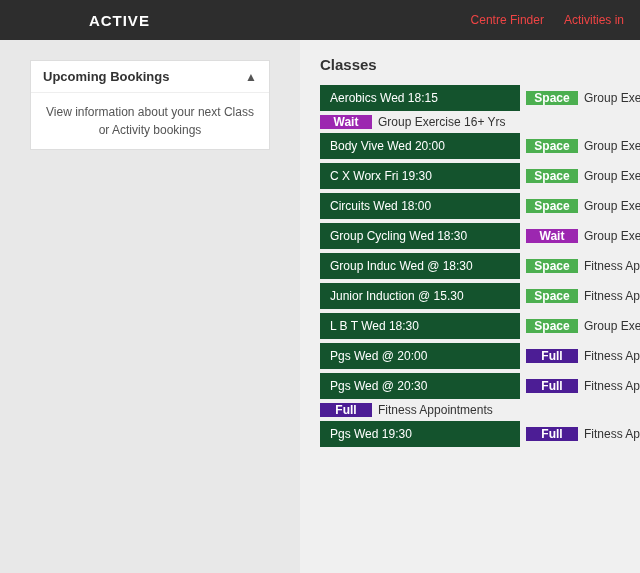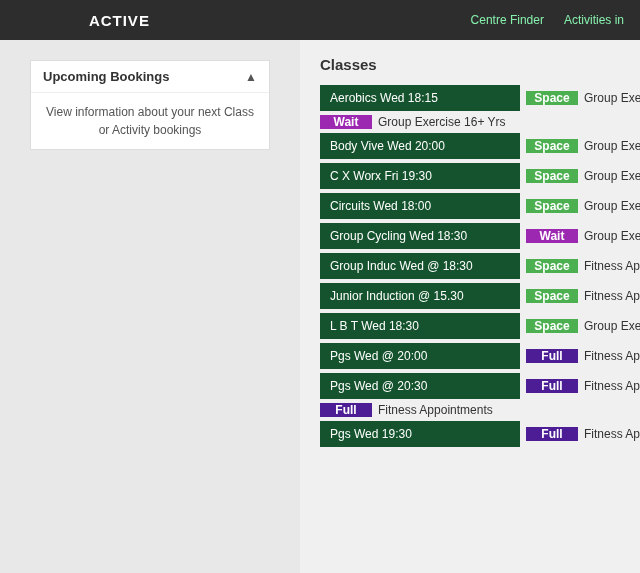--- a/index.html
+++ b/index.html
@@ -46,21 +46,21 @@
       font-weight: 700;
       text-transform: uppercase;
       letter-spacing: 1px;
     }
     .header-nav {
       display: flex;
       gap: 20px;
       align-items: center;
     }
     .header-nav span {
-      color: #86efac;
+      color: #ef4444;
       font-size: 12px;
       cursor: pointer;
     }
 
     
     .main-container {
       display: flex;
       min-height: 533px;
       background: #f0f0f0;
     }

